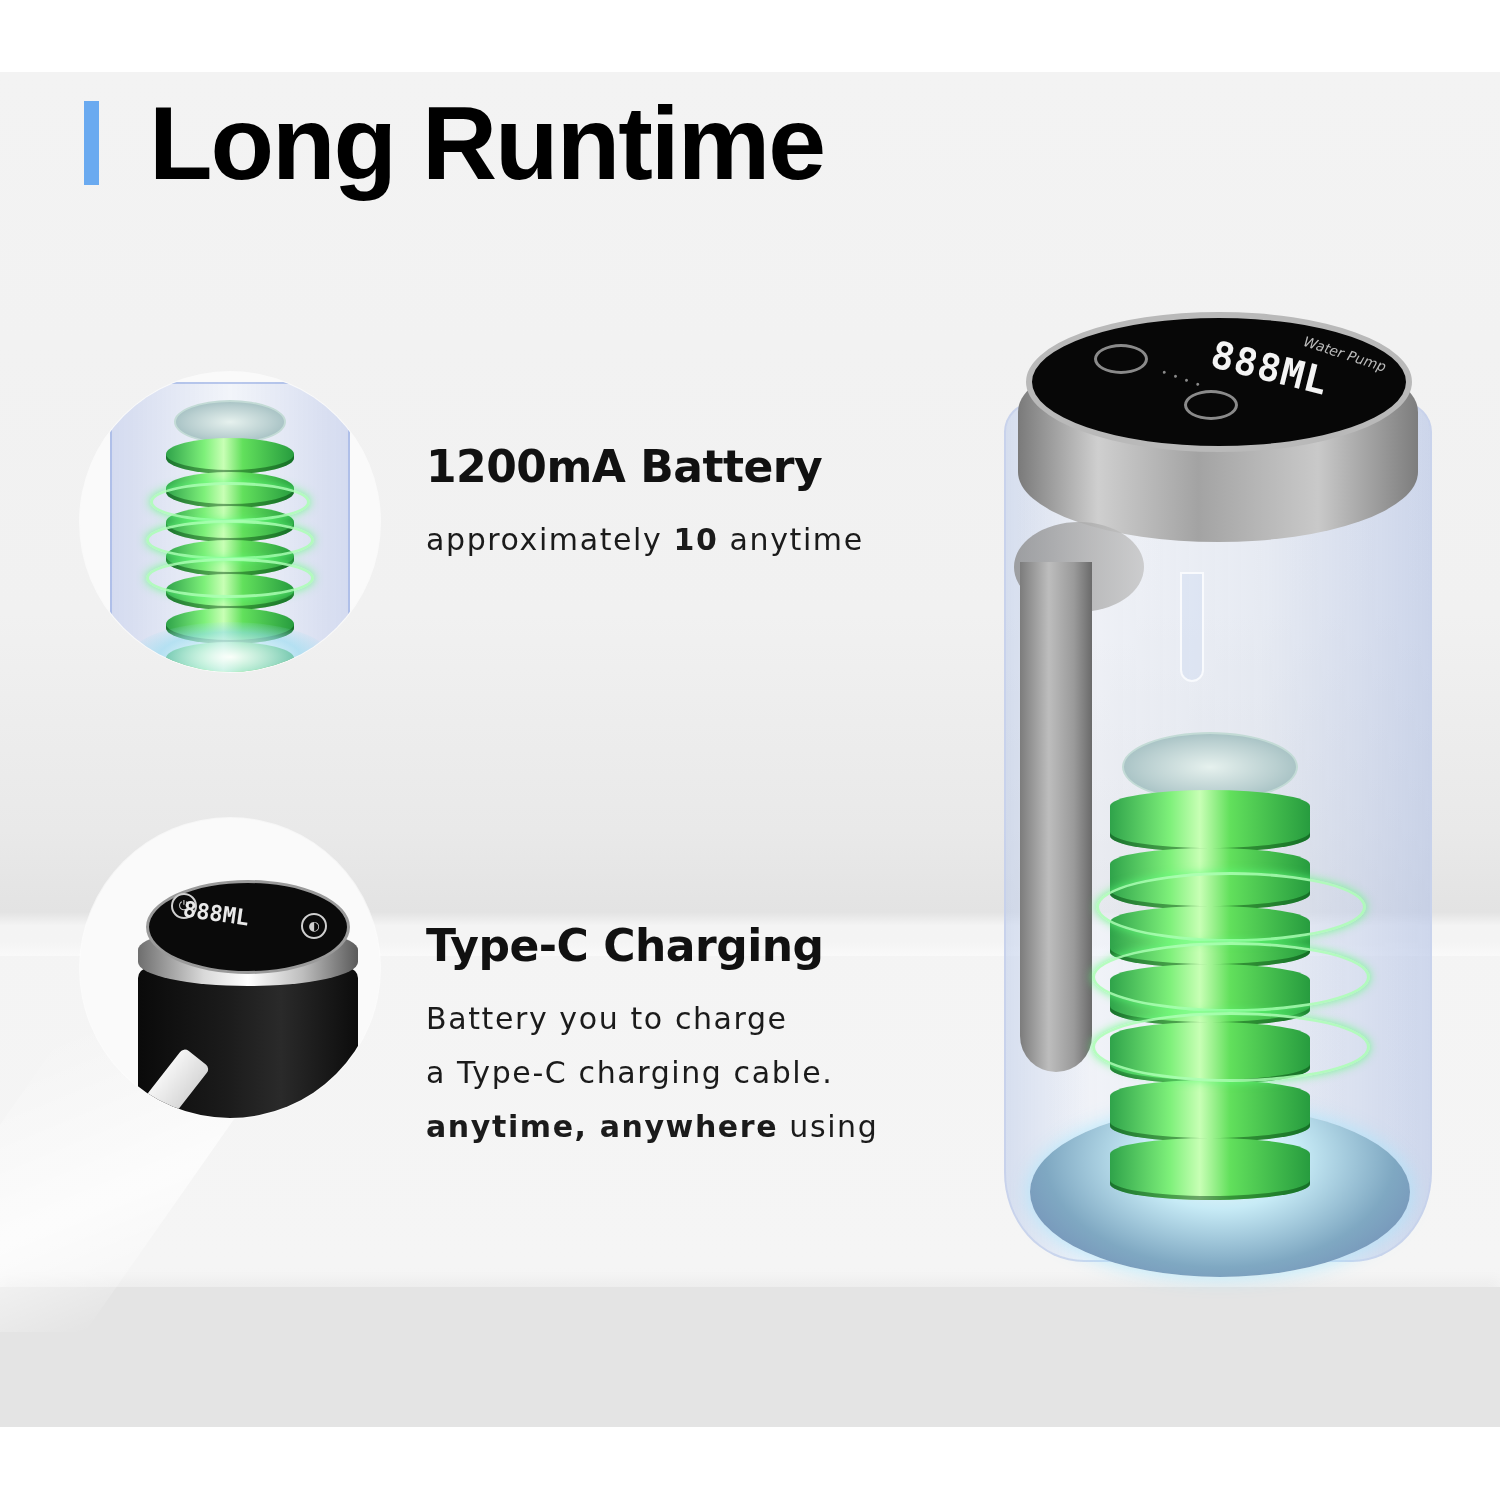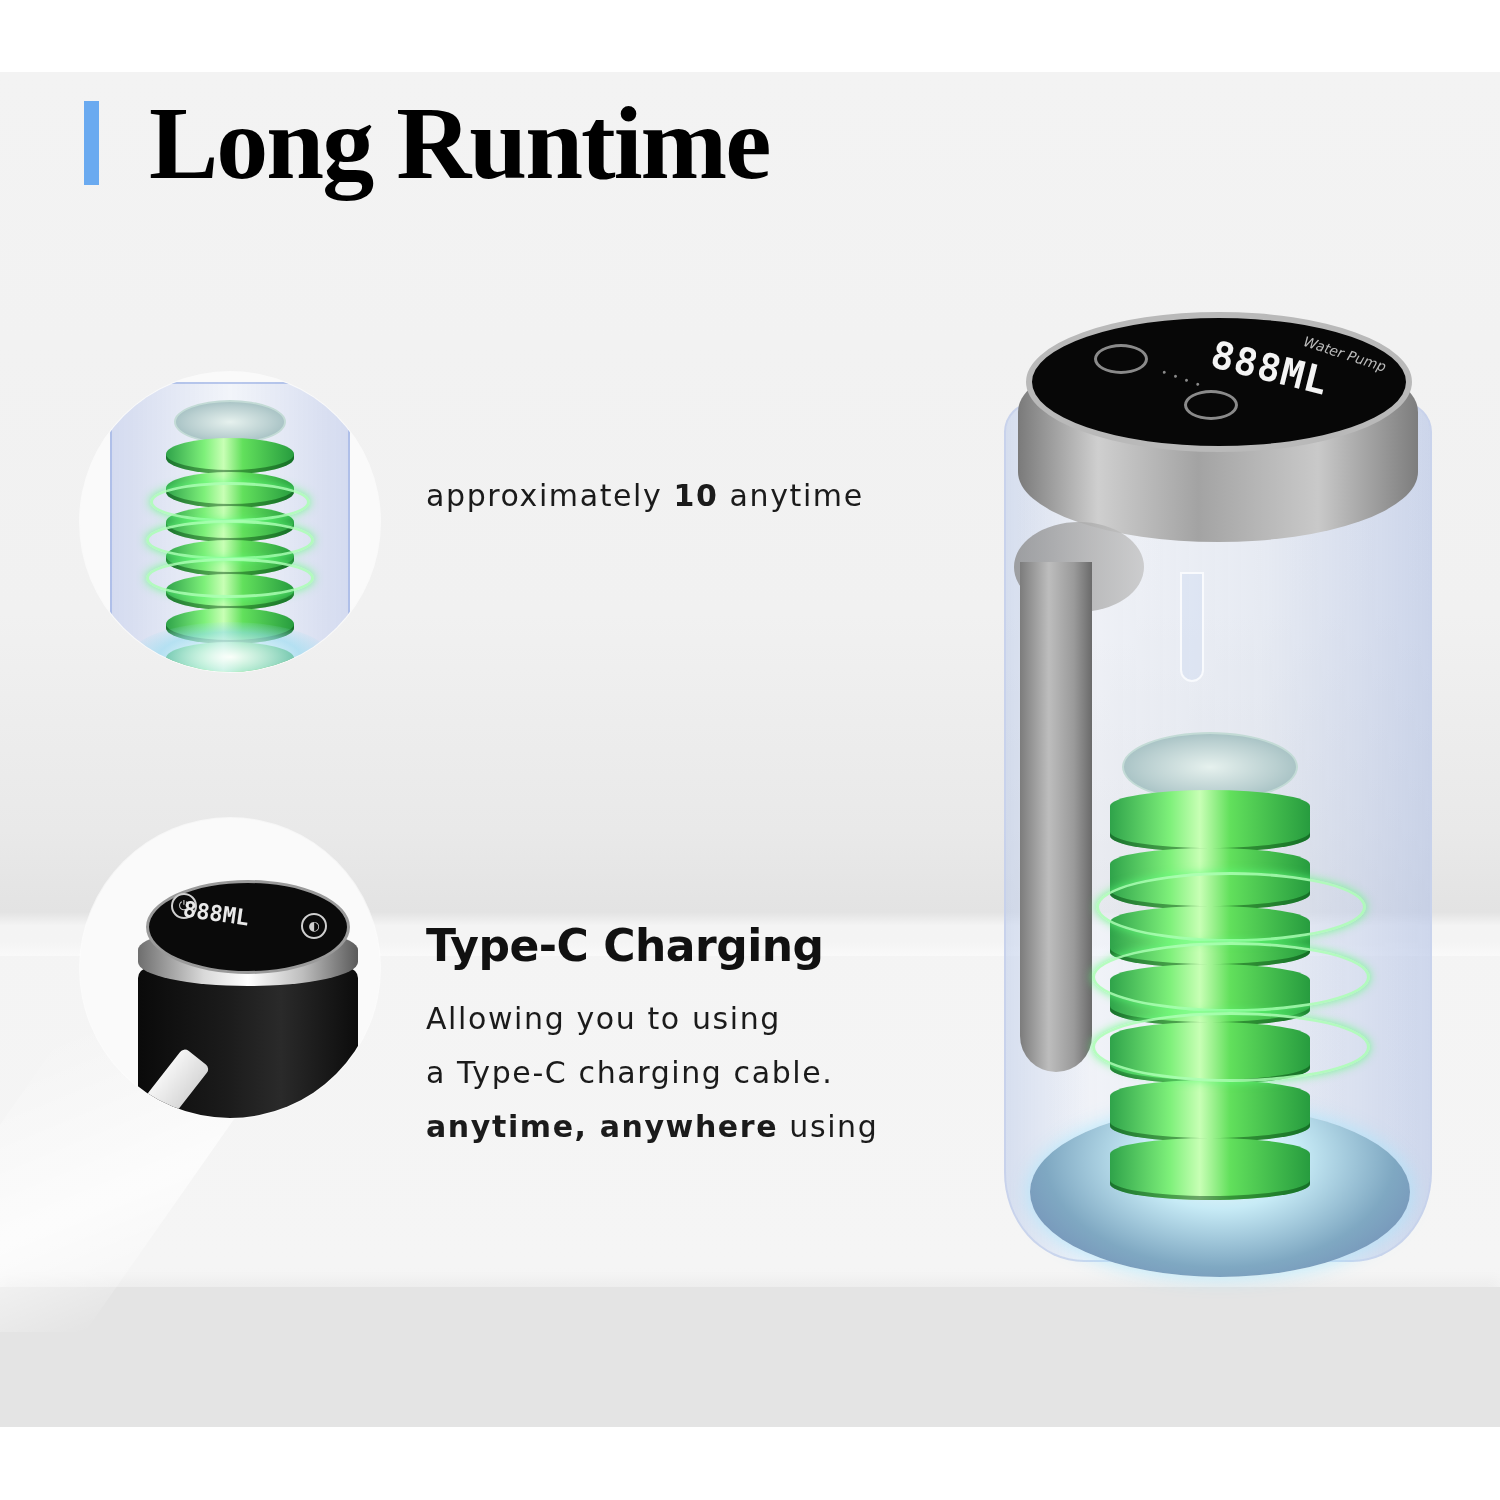--- a/index.html
+++ b/index.html
@@ -11,21 +11,21 @@
     .shelf-highlight { position: absolute; left: 0; top: 870px; width: 1500px; height: 14px;
       background: linear-gradient(180deg, rgba(255,255,255,0) 0%, rgba(250,250,250,0.9) 100%); }
     .table-edge { position: absolute; left: 0; top: 1215px; width: 1500px; height: 140px; background: #e4e4e4;
       box-shadow: 0 -8px 12px rgba(0,0,0,0.03); }
     .light-beam { position: absolute; left: -40px; top: 960px; width: 230px; height: 300px;
       background: linear-gradient(150deg, rgba(255,255,255,0) 0%, rgba(255,255,255,0.9) 60%, rgba(255,255,255,0) 100%);
       transform: skewX(-35deg); opacity: 0.8; }
 
     .title-row { position: absolute; left: 84px; top: 16px; display: flex; align-items: center; height: 110px; }
     .accent-bar { width: 15px; height: 84px; margin-right: 50px; }
-    .title { font-family: Liberation Serif, serif; font-weight: 700; font-size: 104px; letter-spacing: -2px; color: #000; line-height: 1; }
+    .title { font-family: Liberation Sans, sans-serif; font-weight: 700; font-size: 104px; letter-spacing: -2px; color: #000; line-height: 1; }
 
     .feature { position: absolute; left: 426px; }
     .feature-title { font-family: "DejaVu Sans", sans-serif; font-weight: 700; font-size: 44px; color: #111; letter-spacing: -0.5px; line-height: 1; }
     .feature-body { margin-top: 24px; font-family: "DejaVu Sans", sans-serif; font-size: 30px; color: #1b1b1b; line-height: 54px; letter-spacing: 1.6px; white-space: nowrap; }
     .feature-body b { font-weight: 700; }
     .feat-1 { top: 373px; }
     .feat-2 { top: 852px; }
 
     .circle { position: absolute; width: 300px; height: 300px; border-radius: 50%; background: #fafafa; overflow: hidden;
       box-shadow: 0 0 0 1px rgba(255,255,255,0.6); }
@@ -103,41 +103,42 @@
       <div class="cell" style="top:208px; height:36px;"></div>
       <div class="cell" style="top:242px; height:36px;"></div>
     </div>
     <div class="ring" style="left:70px; top:110px; width:160px; height:40px;"></div>
     <div class="ring" style="left:66px; top:148px; width:168px; height:40px;"></div>
     <div class="ring" style="left:66px; top:186px; width:168px; height:40px;"></div>
     <div class="glow-base" style="left:50px; top:250px; width:200px; height:70px;"></div>
   </div>
 
   <div class="feature feat-1">
+    <div class="feature-title">1200mA Battery</div>
     <div class="feature-body">
       <div><span>approximately </span><b>10</b><span> anytime</span></div>
     </div>
   </div>
 
   <div class="circle circle-2">
     <div class="dev2-body"></div>
     <div class="dev2-collar"></div>
     <div class="dev2-top">
       <div class="btn-ring" style="left:22px; top:10px;">⏻</div>
       <div class="btn-ring" style="left:152px; top:30px;">◐</div>
       <div class="lcd2">888ML</div>
     </div>
     <div class="usb-cable"></div>
     <div class="usb-plug"></div>
   </div>
 
   <div class="feature feat-2">
     <div class="feature-title">Type-C Charging</div>
     <div class="feature-body">
-      <div><span>Allowing you to using</span></div>
+      <div><span>Battery you to charge</span></div>
       <div><span>a Type-C charging cable.</span></div>
       <div><b>anytime, anywhere</b><span> using</span></div>
     </div>
   </div>
 
   <div class="main-dev">
     <div class="md-shell"></div>
     <div class="md-collar"></div>
     <div class="md-top">
       <div class="top-btn top-btn-1"></div>

